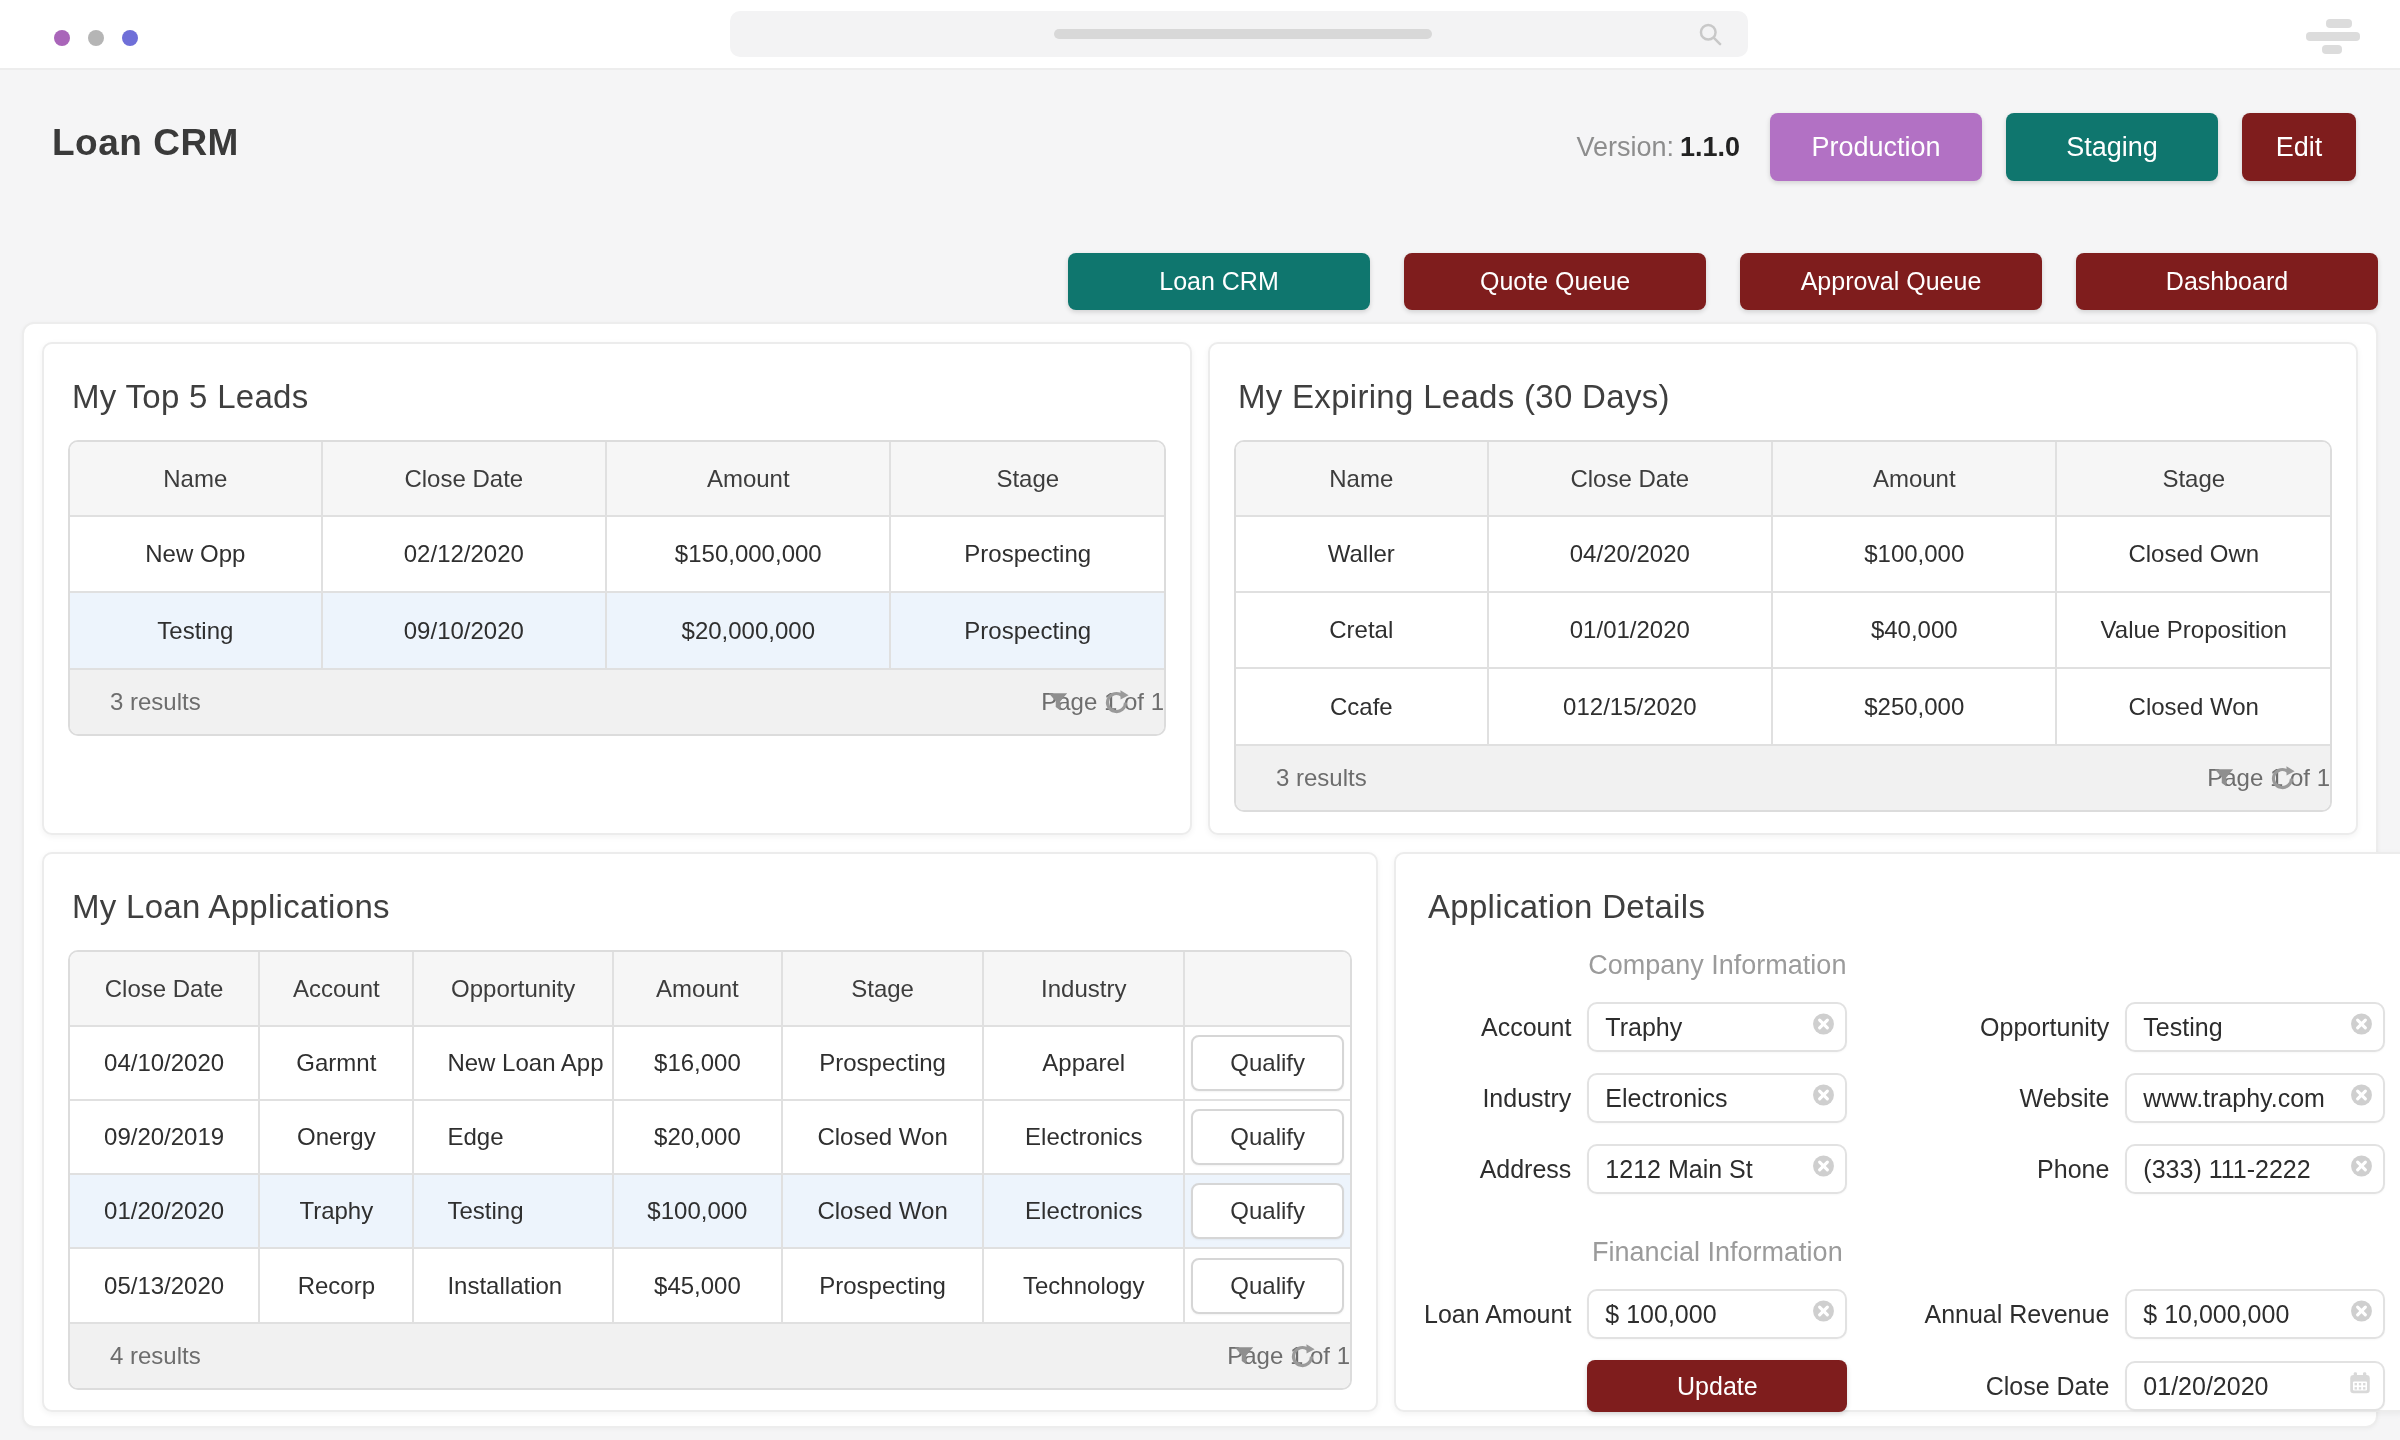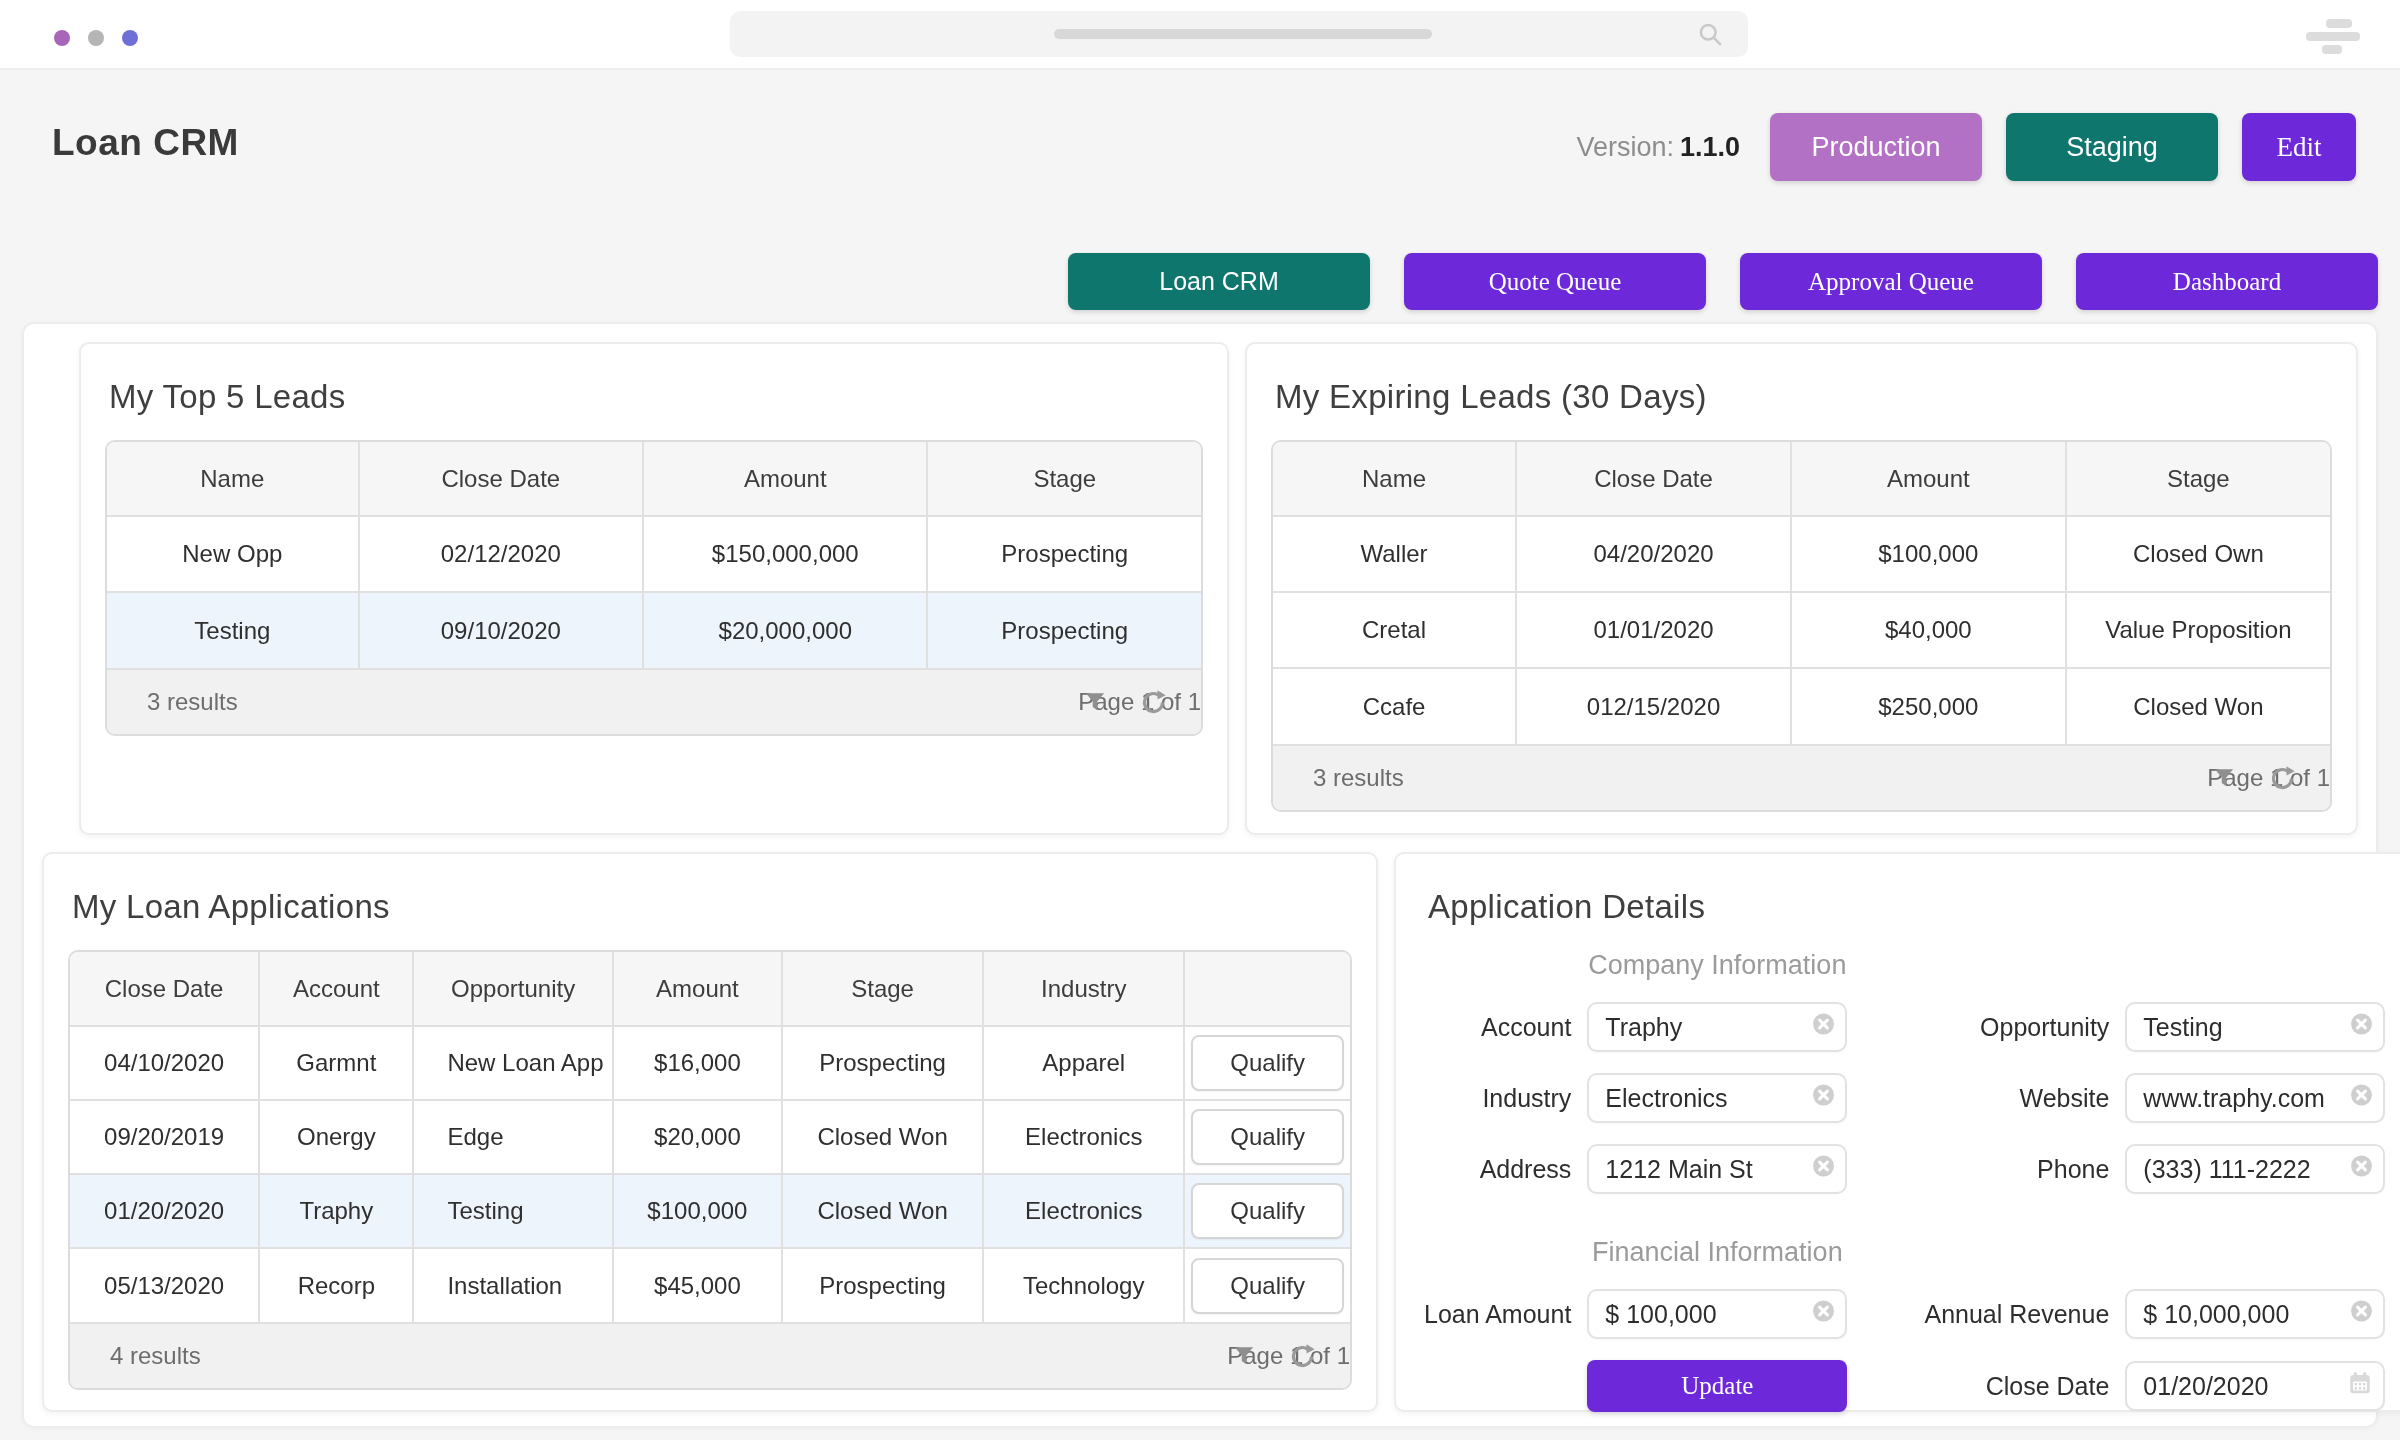--- a/index.html
+++ b/index.html
@@ -22,31 +22,31 @@
 
   
   .app-title { position:absolute; left:52px; top:122px; font-size:37px; font-weight:600; color:#3a3a3a; letter-spacing:.5px; }
   .env-cluster { position:absolute; top:112px; right:44px; height:70px; display:flex; align-items:center; gap:24px; }
   .version { font-size:27px; color:#8d8d8d; margin-right:6px; white-space:nowrap; }
   .version b { color:#222; font-weight:700; margin-left:6px; }
   .btn { display:flex; align-items:center; justify-content:center; color:#fff; border:none; cursor:pointer;
          border-radius:8px; font-family:inherit; box-shadow:0 2px 5px rgba(0,0,0,.15); }
   .env-btn { height:68px; font-size:27px; }
   .w-prod { width:212px; } .w-stag { width:212px; } .w-edit { width:114px; }
-  .purple { background:#b271c4; } .grayed { background:#0f766e; } .indigo { background:#6d28d9;font-family:Liberation Serif, serif; }
+  .purple { background:#b271c4; } .grayed { background:#0f766e; } .indigo { background:#7f1d1d; }
 
   
   .nav-cluster { position:absolute; top:253px; right:22px; display:flex; gap:34px; }
   .nav-btn { width:302px; height:57px; font-size:25px; border-radius:8px; }
 
   
   .panel { position:absolute; left:22px; right:22px; top:322px; bottom:12px; background:#ffffff;
            border:2px solid #ededed; border-radius:12px; box-shadow:0 1px 4px rgba(0,0,0,.04); padding:18px; }
   .prow { display:flex; gap:16px; }
-  .prow1 { height:493px;margin-left:37px; } .prow2 { height:560px; margin-top:17px; }
+  .prow1 { height:493px; } .prow2 { height:560px; margin-top:17px; }
   .card { background:#fff; border:2px solid #ececec; border-radius:10px; box-shadow:0 2px 6px rgba(0,0,0,.05); padding:10px 24px 24px 24px; }
   .card1 { width:1150px; flex:none; } .card2 { flex:1; }
   .card3 { width:1336px; flex:none; } .card4 { flex:1; padding:10px 22px 20px 28px; }
   .card-title { font-size:33px; font-weight:500; color:#3f3f3f; margin:24px 0 24px 4px; letter-spacing:.3px; }
 
   
   .tbl-wrap { border:2px solid #dcdcdc; border-radius:10px; overflow:hidden; }
   table { width:100%; border-collapse:collapse; font-size:24px; color:#2f2f2f; }
   th, td { border:2px solid #e0e0e0; text-align:center; height:76px; font-weight:400; padding:0 6px; }
   th { background:#f6f6f6; color:#3d3d3d; height:74px; }

